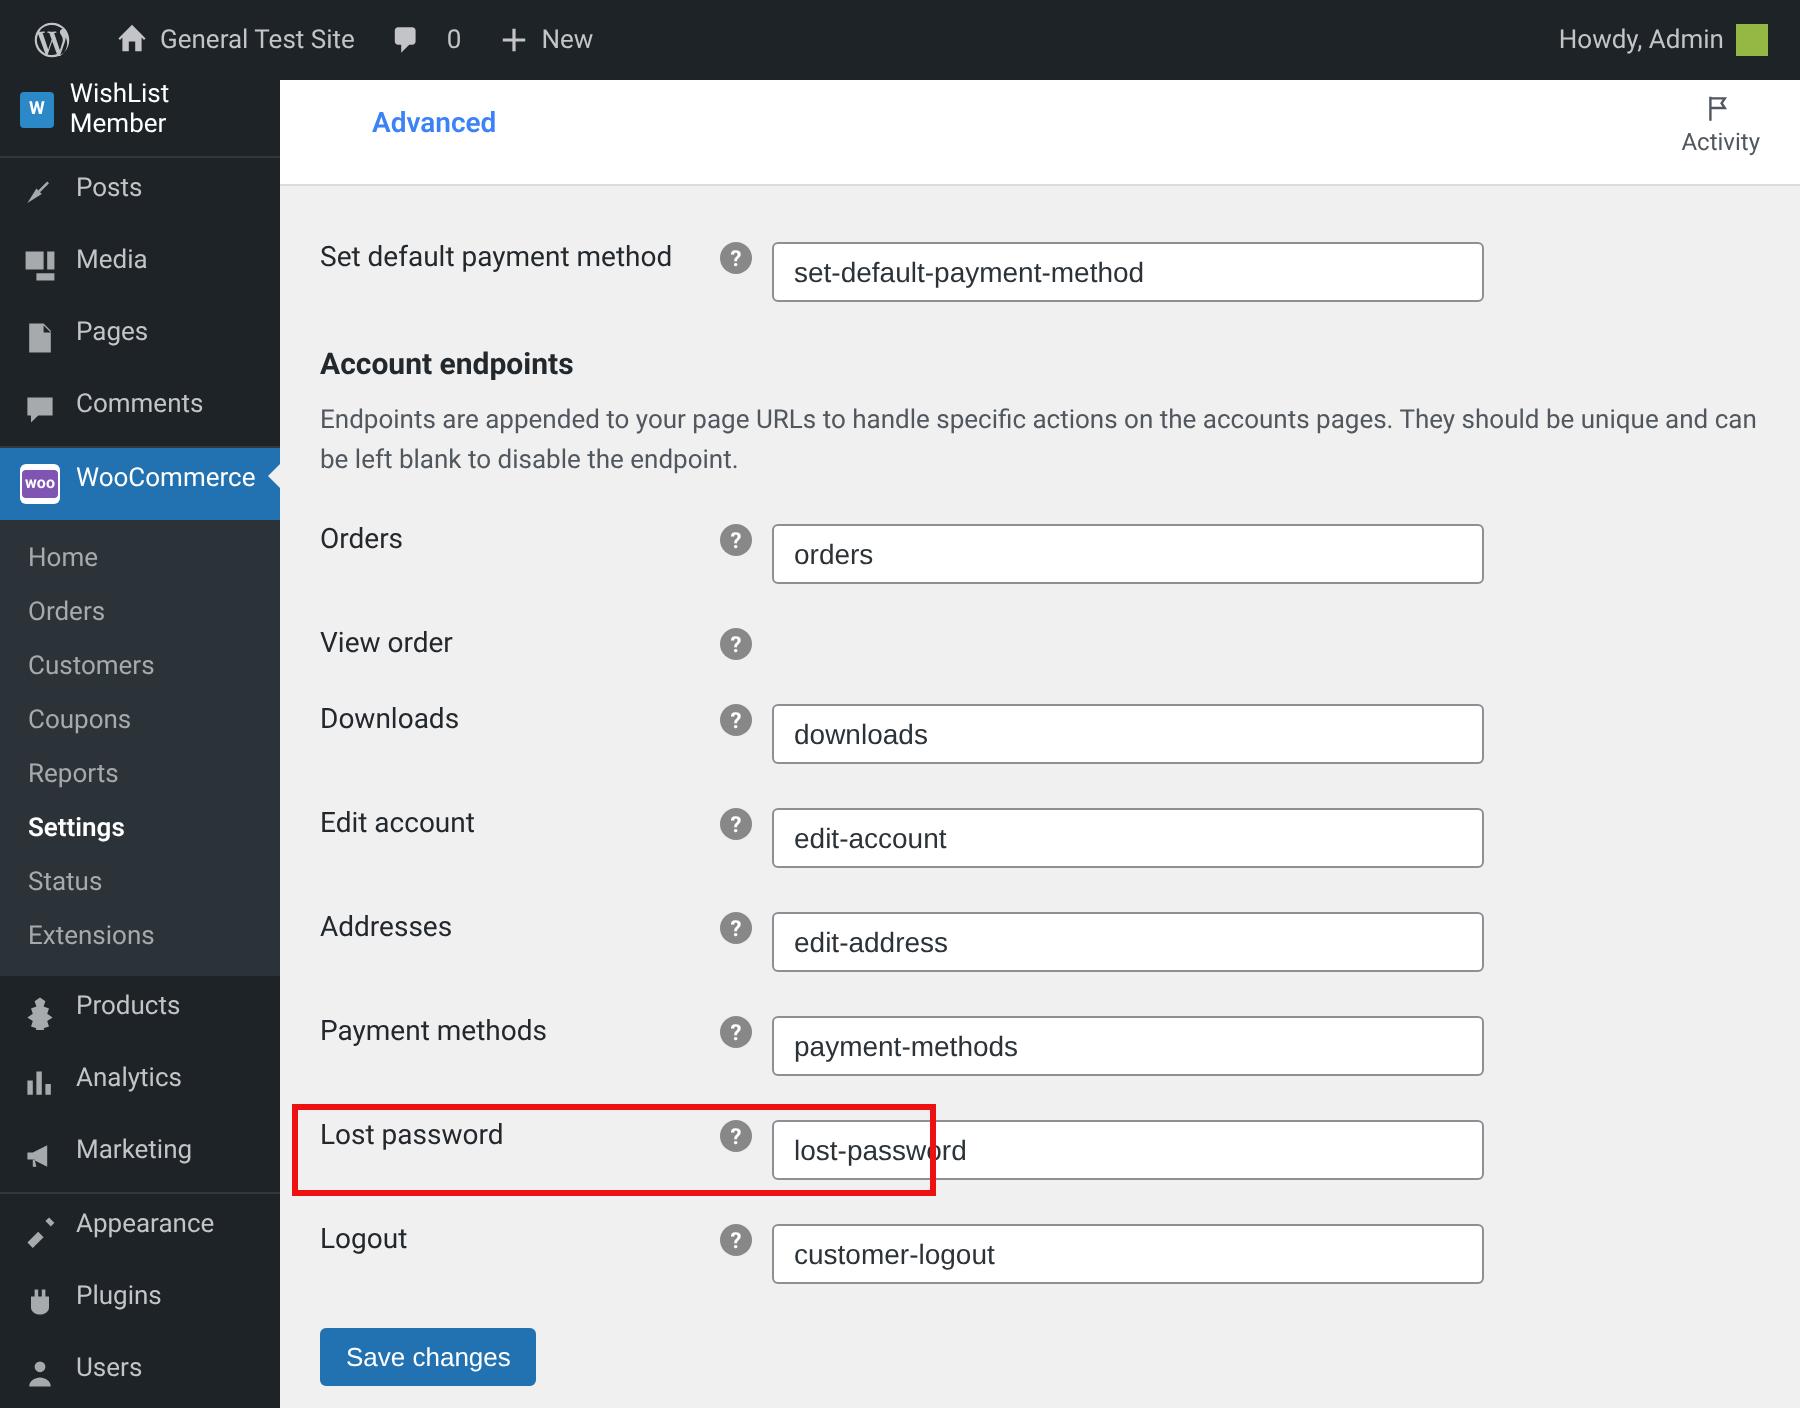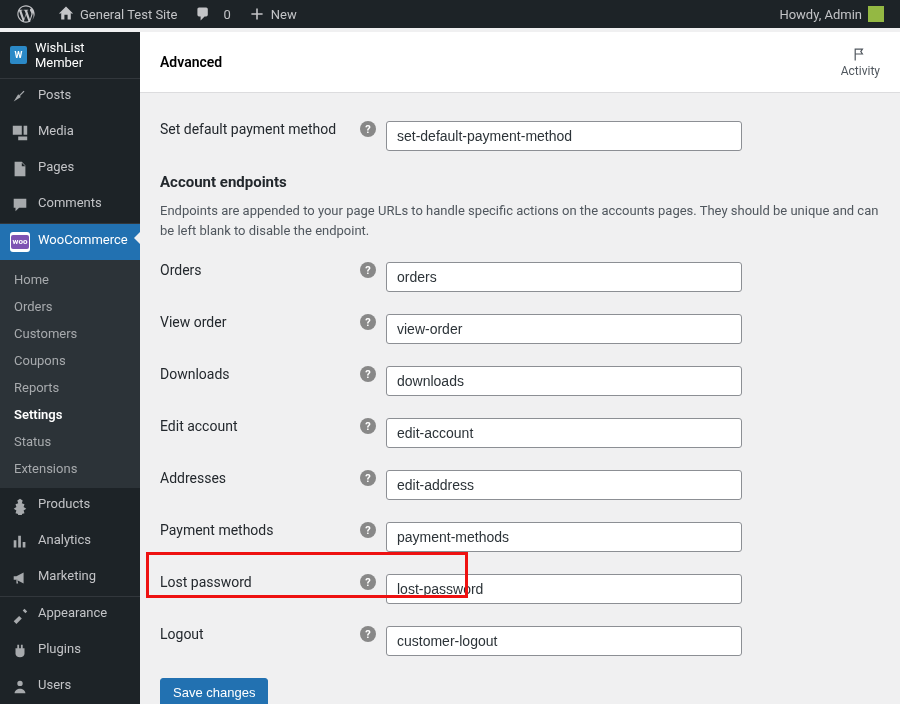--- a/index.html
+++ b/index.html
@@ -1,19 +1,19 @@
 <!DOCTYPE html>
 <html><head>
 <meta charset="utf-8">
 <style>
 * { box-sizing: border-box; margin: 0; padding: 0; }
 body { font-family: -apple-system, BlinkMacSystemFont, "Segoe UI", Roboto, sans-serif; font-size: 13px; color: #3c434a; background: #f0f0f1; width: 900px; height: 704px; overflow: hidden; }
 
 
-#adminbar { position: fixed; top:0; left:0; right:0; height: 28px; background: #1d2327; color: #c3c4c7; display:flex; align-items:center; padding: 0 8px; z-index: 1000; font-size: 13px; }
+#adminbar { position: fixed; top:0; left:0; right:0; height: 40px; background: #1d2327; color: #c3c4c7; display:flex; align-items:center; padding: 0 8px; z-index: 1000; font-size: 13px; }
 #adminbar .ab-item { display:flex; align-items:center; height:32px; padding:0 8px; color:#c3c4c7; cursor:pointer; }
 #adminbar .ab-icon { width:20px; height:20px; display:inline-flex; align-items:center; justify-content:center; margin-right:4px; }
 #adminbar .spacer { flex:1; }
 #adminbar .ab-count { margin-left:6px; background:transparent; }
 #adminbar .avatar { width:16px; height:16px; background:#94b843; margin-left:6px; }
 
 
 #sidebar { position:fixed; top:32px; left:0; bottom:0; width:140px; background:#1d2327; color:#c3c4c7; overflow-y:auto; }
 #sidebar ul { list-style:none; }
 #sidebar li.menu-item { display:flex; align-items:flex-start; min-height:34px; padding:8px 10px; cursor:pointer; color:#c3c4c7; }
@@ -24,21 +24,21 @@
 #sidebar .submenu { background:#2c3338; list-style:none; padding:6px 0; }
 #sidebar .submenu li { padding:6px 10px 6px 14px; font-size:13px; cursor:pointer; color:#a7aaad; }
 #sidebar .submenu li.current { color:#fff; font-weight:600; }
 #sidebar li.menu-item.top-divider { border-top:1px solid #32373c; }
 #sidebar .wlm { display:flex; align-items:center; padding:8px 10px; background:#1d2327; color:#fff; }
 #sidebar .wlm .wlm-icon { width:18px;height:18px;background:#2b89c7;display:inline-flex;align-items:center;justify-content:center;margin-right:8px;color:#fff;border-radius:2px;font-weight:bold;font-size:9px; }
 
 
 #main { position:absolute; top:32px; left:140px; right:0; bottom:0; overflow-y:auto; background:#f0f0f1; }
 #pagehead { background:#fff; border-bottom:1px solid #dcdcde; display:flex; justify-content:space-between; align-items:center; padding:14px 20px; }
-#pagehead h2 { font-size:14px; font-weight:600; color:#000000; }
+#pagehead h2 { font-size:14px; font-weight:600; color:#3b82f6;margin-left:26px; }
 #pagehead .activity { text-align:right; color:#50575e; font-size:12px; cursor:pointer; }
 #pagehead .activity .flag { width:16px; height:16px; margin:0 auto 2px; }
 
 .content-body { padding: 18px 20px 80px; }
 .form-row { display:flex; margin: 10px 0 22px; }
 .form-row .label { width:200px; font-size:14px; color:#23282d; }
 .form-row .help { width:16px; height:16px; border-radius:50%; background:#888; color:#fff; display:inline-flex; align-items:center; justify-content:center; font-size:11px; margin: 0 10px 0 0; cursor:pointer; font-weight:bold; }
 .form-row input[type=text] { width:356px; padding:6px 10px; border:1px solid #8c8f94; border-radius:3px; font-size:14px; color:#2c3338; background:#fff; }
 
 .section-title { font-size:15px; font-weight:700; color:#23282d; margin: 18px 0 10px; }
@@ -225,21 +225,20 @@
 
     <div class="form-row">
       <span class="label">Orders</span>
       <span class="help">?</span>
       <input type="text" value="orders" style="">
     </div>
 
     <div class="form-row">
       <span class="label">View order</span>
       <span class="help">?</span>
-      <input type="text" value="view-order" style="">
     </div>
 
     <div class="form-row">
       <span class="label">Downloads</span>
       <span class="help">?</span>
       <input type="text" value="downloads" style="">
     </div>
 
     <div class="form-row">
       <span class="label">Edit account</span>

